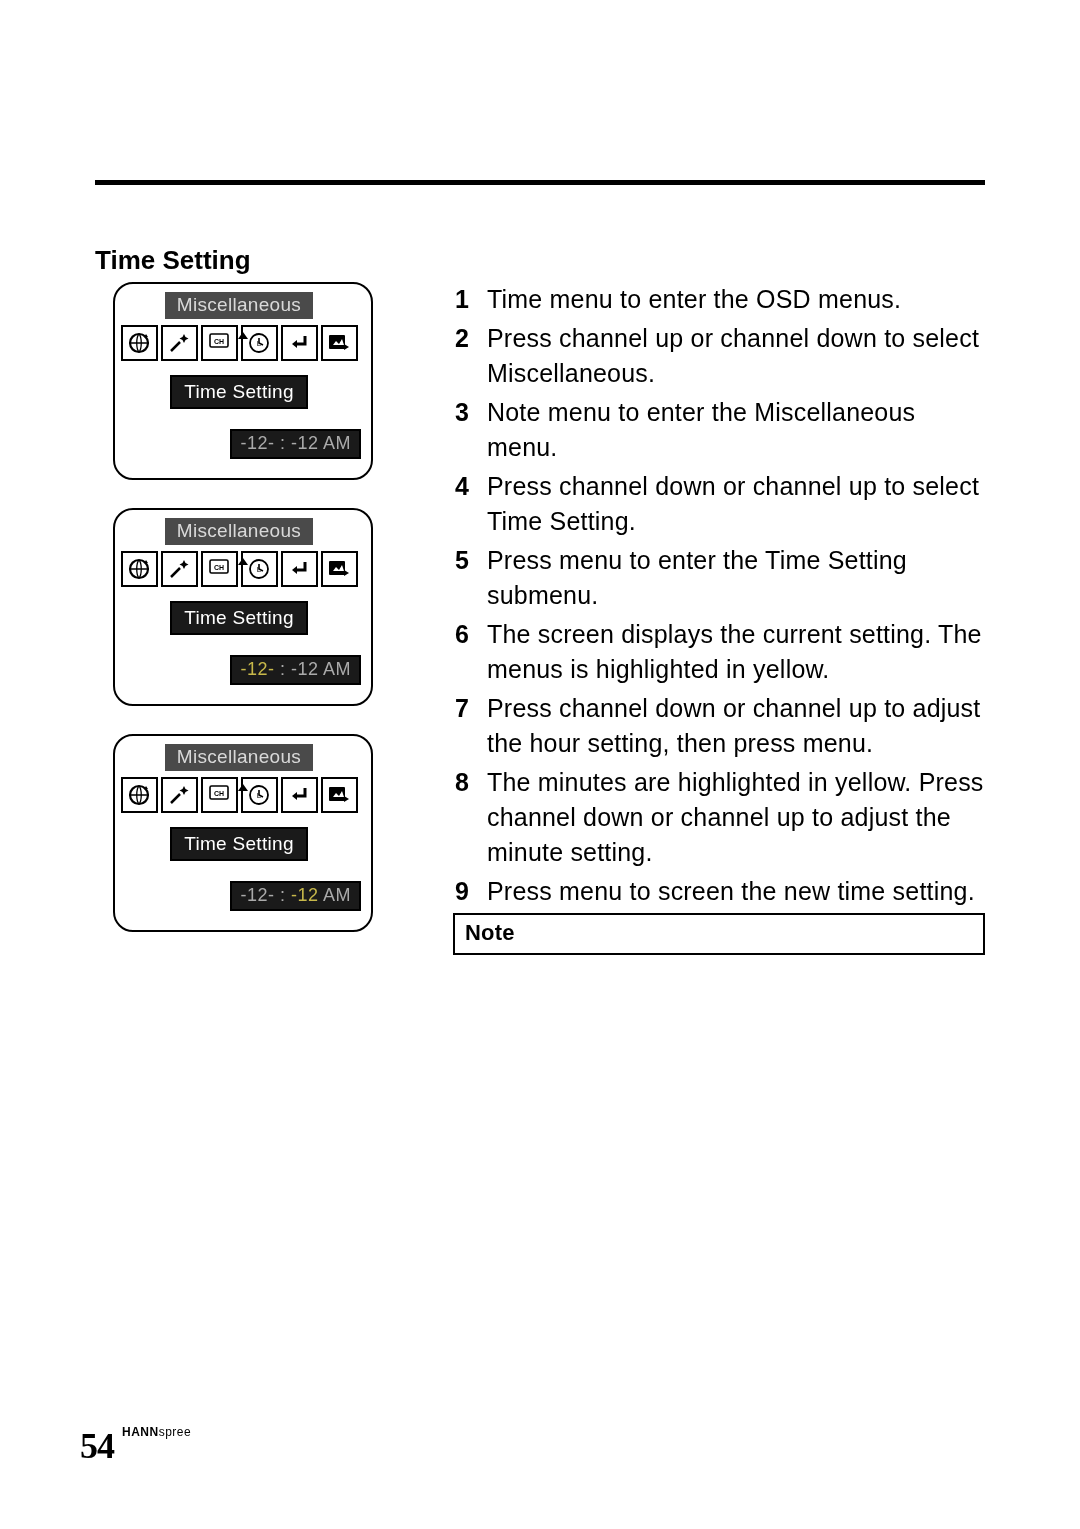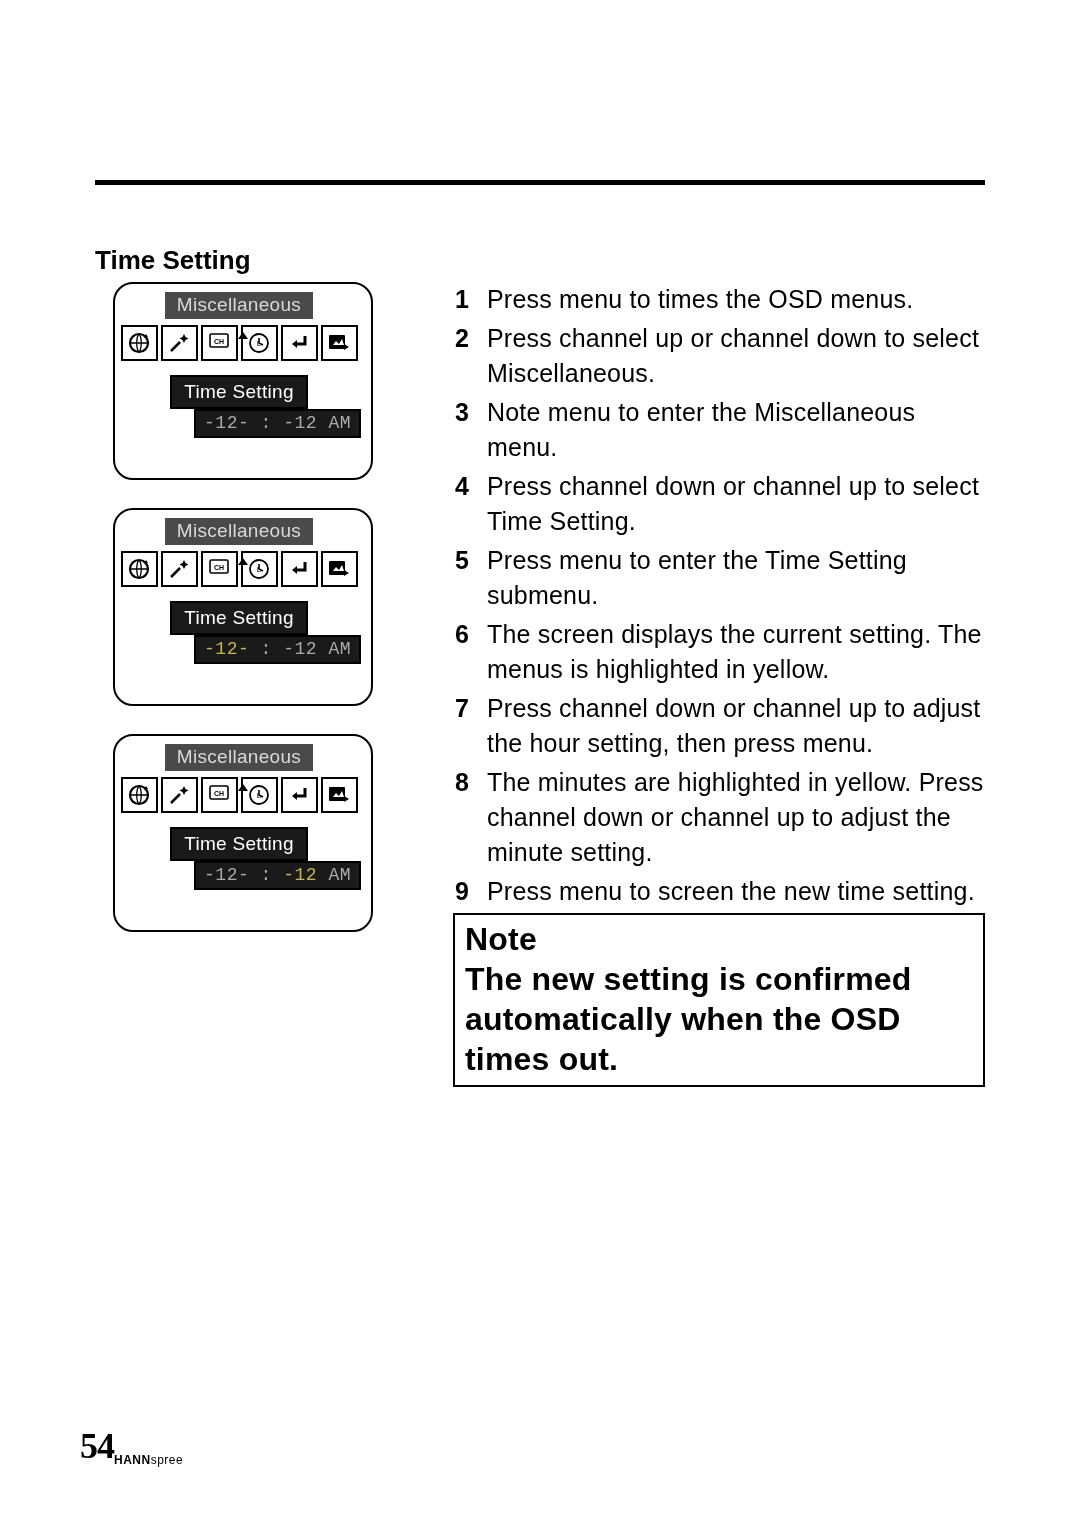--- a/index.html
+++ b/index.html
@@ -81,30 +81,30 @@
   .sub-label {
     margin-top: 14px;
     background: #1a1a1a;
     border: 2px solid #000;
     color: #fff;
     font-size: 19px;
     padding: 4px 12px 4px 12px;
     letter-spacing: 0.3px;
   }
   .time-bar {
-    margin-top: 0;
+    margin-top: 20px;
     align-self: flex-end;
     margin-right: 2px;
     background: #1a1a1a;
     border: 2px solid #000;
     color: #aaa;
     font-size: 18px;
     padding: 2px 8px 3px 8px;
     letter-spacing: 0.5px;
-    font-family: Liberation Mono, monospace;
+    font-family: Liberation Sans, sans-serif;
   }
   .time-bar .hl { color: #c7b84a; }
   .tri-up {
     position: absolute;
     top: 48px;
     left: 50%;
     transform: translateX(-50%);
     width: 0; height: 0;
     border-left: 5px solid transparent;
     border-right: 5px solid transparent;
@@ -128,32 +128,33 @@
     text-align: left;
     padding-left: 2px;
     font-size: 25px;
   }
   .steps li .txt { flex: 1; letter-spacing: 0.2px; }
   .note-box {
     border: 2px solid #000;
     margin-top: 2px;
     margin-left: 0;
     padding: 4px 10px 6px 10px;
-    font-size: 32px;
+    font-size: 22px;
     line-height: 1.25;
     letter-spacing: 0.2px;
   }
   .note-box .note-title { font-weight: bold; display: block; }
   .note-box .note-body { font-weight: bold; }
   .footer {
     position: absolute;
     left: 80px;
     bottom: 62px;
     display: flex;
-    align-items: flex-end;
+    align-items: flex-start;
+    gap: 8px;
   }
   .page-num {
     font-family: Georgia, 'Times New Roman', serif;
     font-weight: 900;
     font-size: 36px;
     letter-spacing: -1px;
   }
   .brand {
     font-family: Arial, sans-serif;
     font-size: 12px;
@@ -316,21 +317,21 @@
         <div class="sub-label">Time Setting</div>
         <div class="time-bar"><span>-12-  :  </span><span class="hl">-12</span><span> AM</span></div>
       </div>
 
     </div>
 
     <div class="right-col">
       <ol class="steps">
         <li>
             <span class="num">1</span>
-            <span class="txt">Press menu to times the OSD menus.</span>
+            <span class="txt">Time menu to enter the OSD menus.</span>
           </li>
         <li>
             <span class="num">2</span>
             <span class="txt">Press channel up or channel down to select Miscellaneous.</span>
           </li>
         <li>
             <span class="num">3</span>
             <span class="txt">Note menu to enter the Miscellaneous menu.</span>
           </li>
         <li>
@@ -353,21 +354,20 @@
             <span class="num">8</span>
             <span class="txt">The minutes are highlighted in yellow. Press channel down or channel up to adjust the minute setting.</span>
           </li>
         <li>
             <span class="num">9</span>
             <span class="txt">Press menu to screen the new time setting.</span>
           </li>
       </ol>
       <div class="note-box">
         <span class="note-title">Note</span>
-        <span class="note-body">The new setting is confirmed automatically when the OSD times out.</span>
       </div>
     </div>
   </div>
 </div>
 
 <div class="footer">
   <span class="page-num">54</span>
   <span class="brand"><span class="b1">HANN</span><span class="b2">spree</span></span>
 </div>
 

